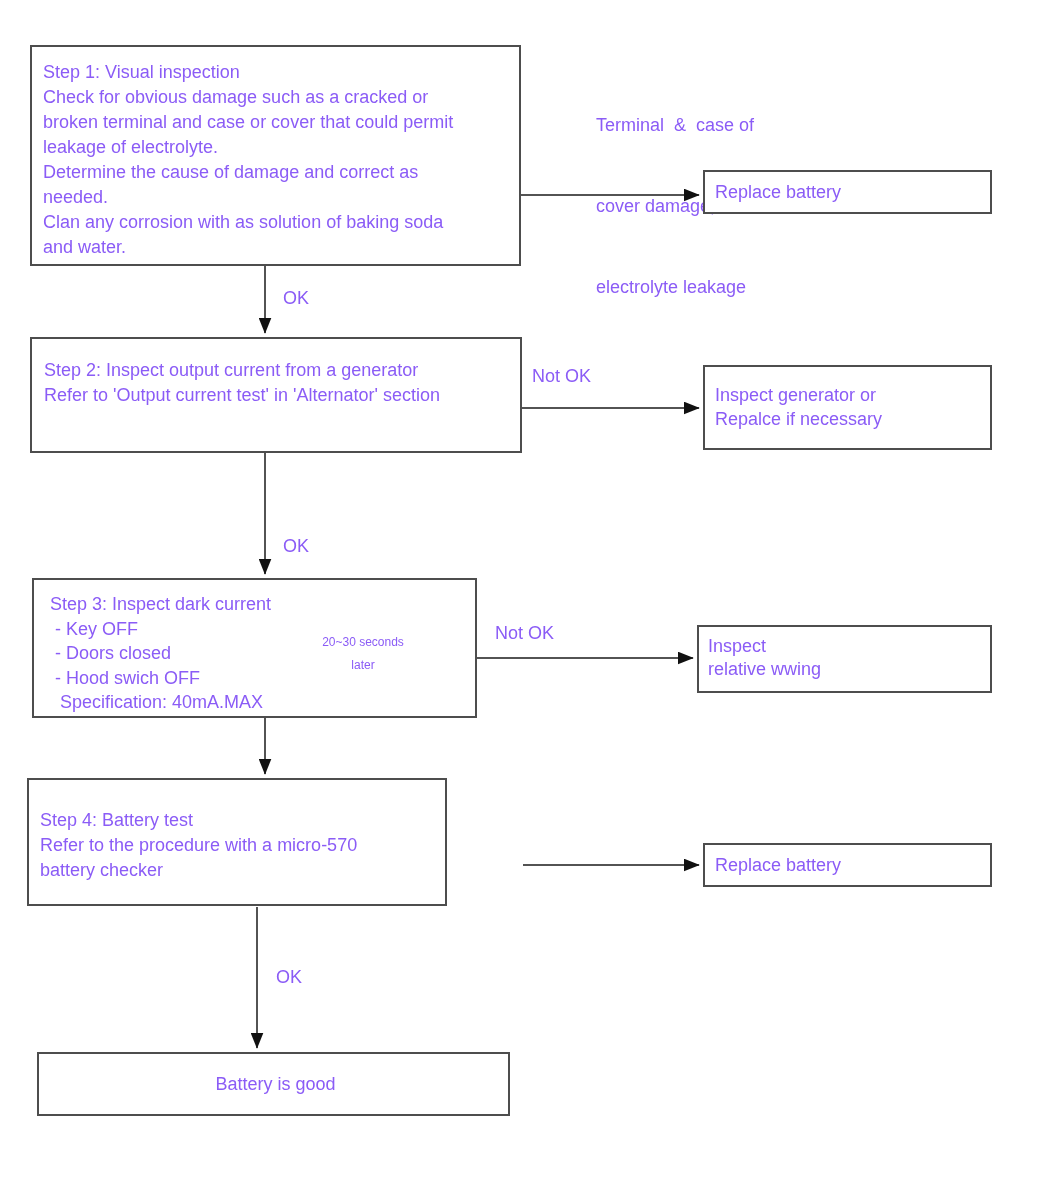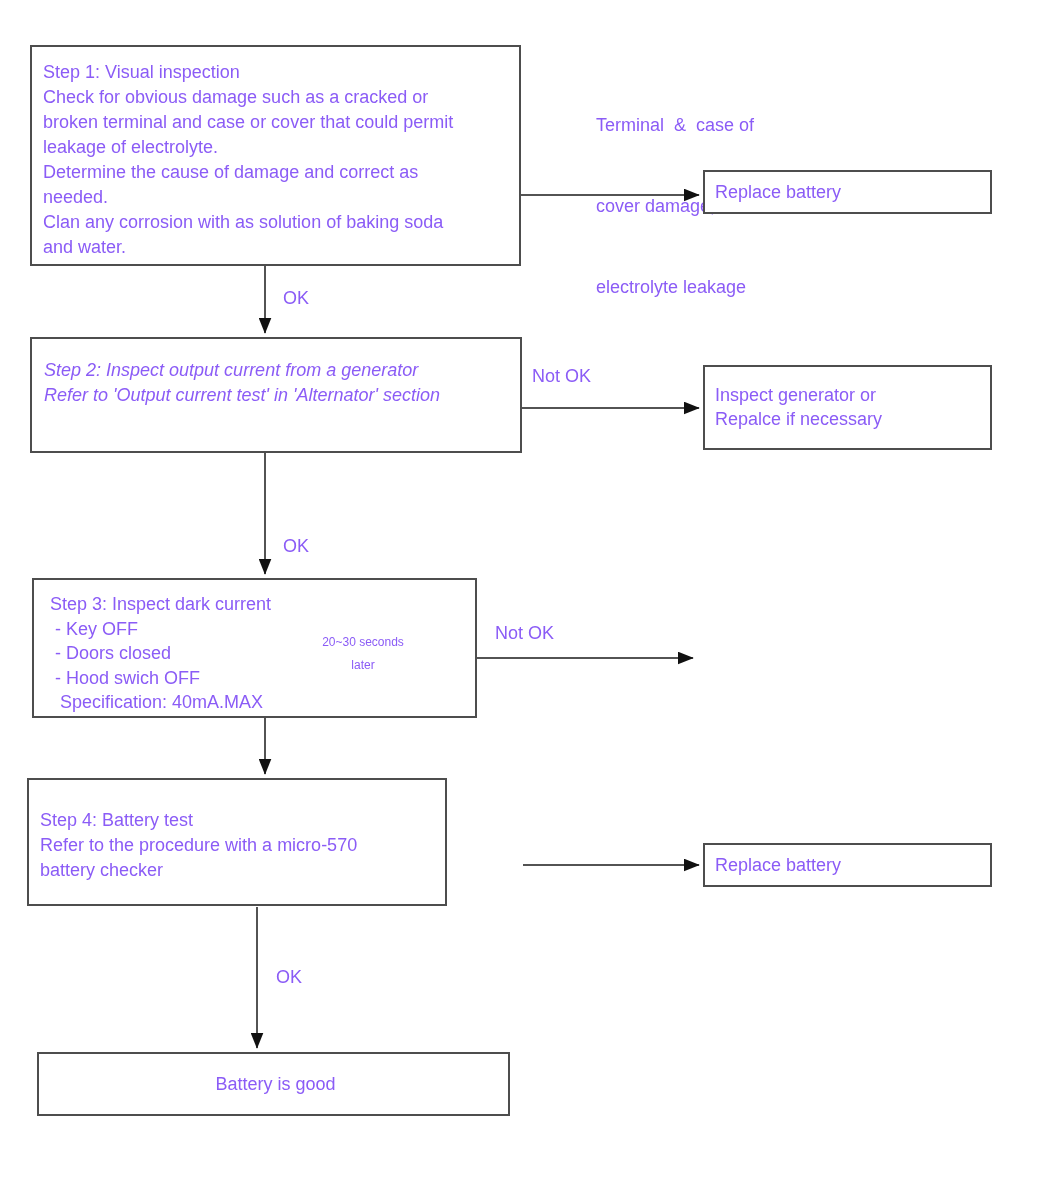--- a/index.html
+++ b/index.html
@@ -29,21 +29,21 @@
     box-sizing: border-box;
     border: 2px solid #4d4d4d;
     background: #ffffff;
     font-size: 18px;
     line-height: 25px;
   }
   .box .line {
     white-space: pre;
   }
   .pad-step1 { padding: 13px 12px 0 11px; }
-  .pad-step2 { padding: 19px 12px 0 12px; font-style: italic; }
+  .pad-step2 { padding: 19px 12px 0 12px; }
   .pad-step3 { padding: 12px 12px 0 16px; line-height: 24.5px; }
   .pad-step4 { padding: 28px 12px 0 11px; }
   .vcenter {
     display: flex;
     align-items: center;
     padding-left: 10px;
   }
   .hcenter {
     display: flex;
     align-items: center;
@@ -141,20 +141,24 @@
     <div class="line">  Specification: 40mA.MAX</div>
   </div>
 
   <div class="bracket-note">
     <div class="line">20~30 seconds</div>
     <div class="line">later</div>
   </div>
 
   <div class="flowlabel" style="left:495px; top:622px;">Not OK</div>
 
+  <div class="box pad-r3" style="left:697px; top:625px; width:295px; height:68px;">
+    <div class="line">Inspect</div>
+    <div class="line">relative wwing</div>
+  </div>
 
   <div class="box pad-step4" style="left:27px; top:778px; width:420px; height:128px;">
     <div class="line">Step 4: Battery test</div>
     <div class="line">Refer to the procedure with a micro-570</div>
     <div class="line">battery checker</div>
   </div>
 
   <div class="box vcenter" style="left:703px; top:843px; width:289px; height:44px;">
     <span>Replace battery</span>
   </div>

